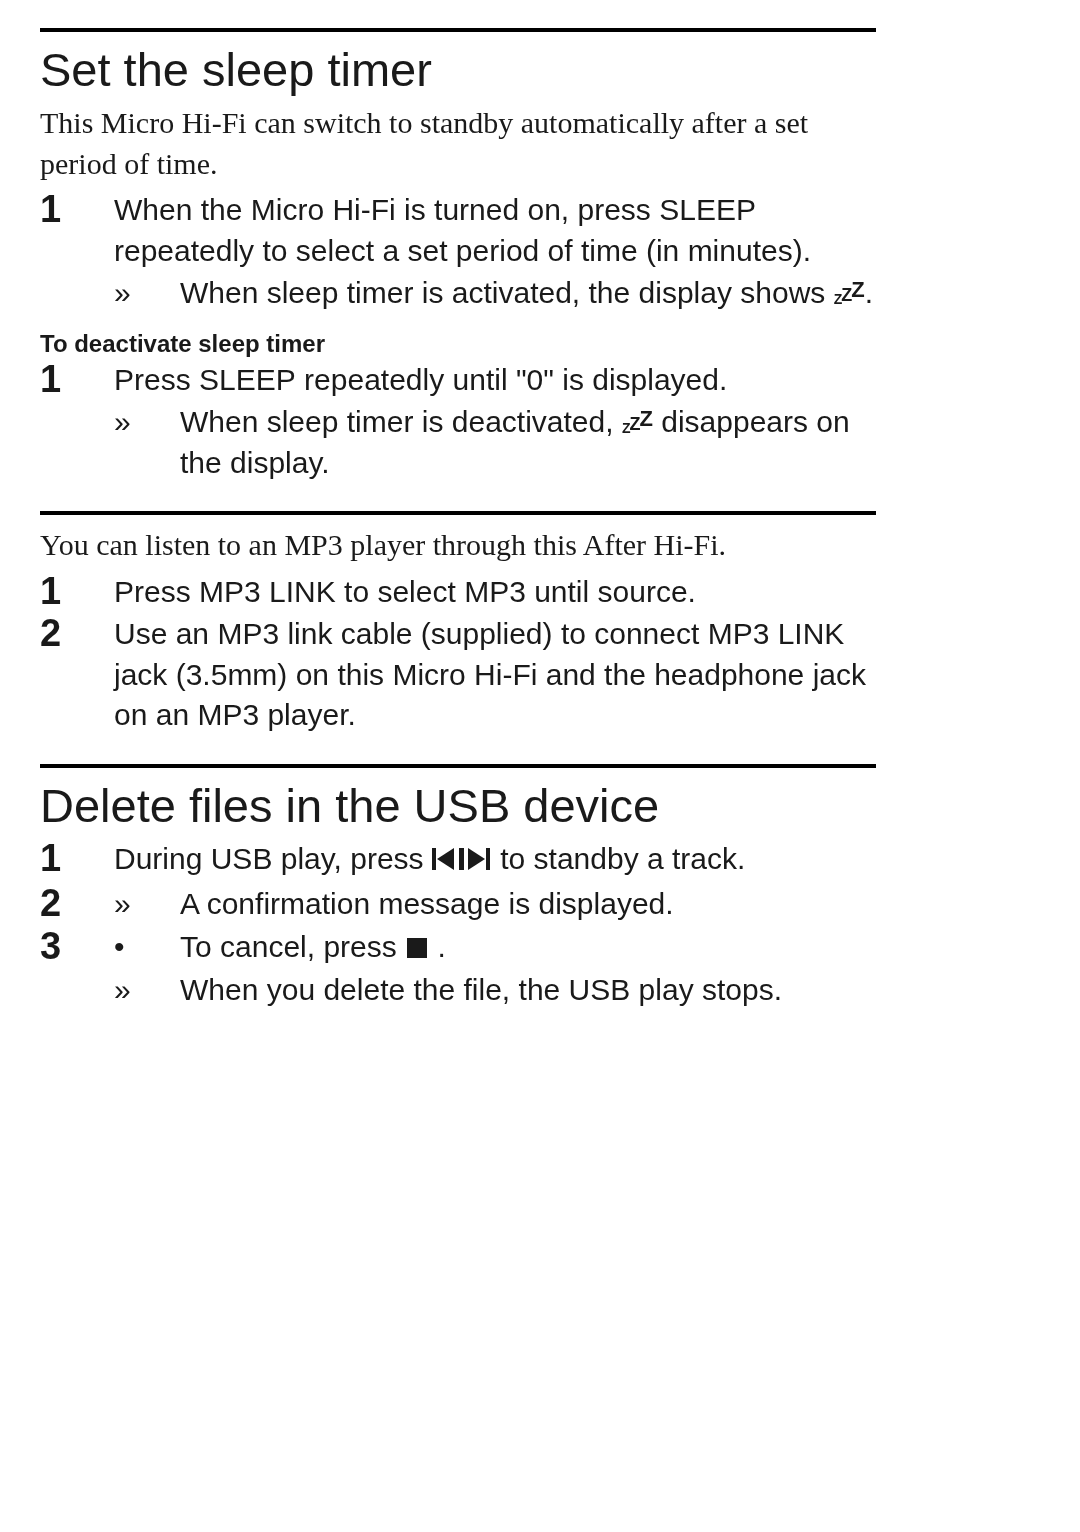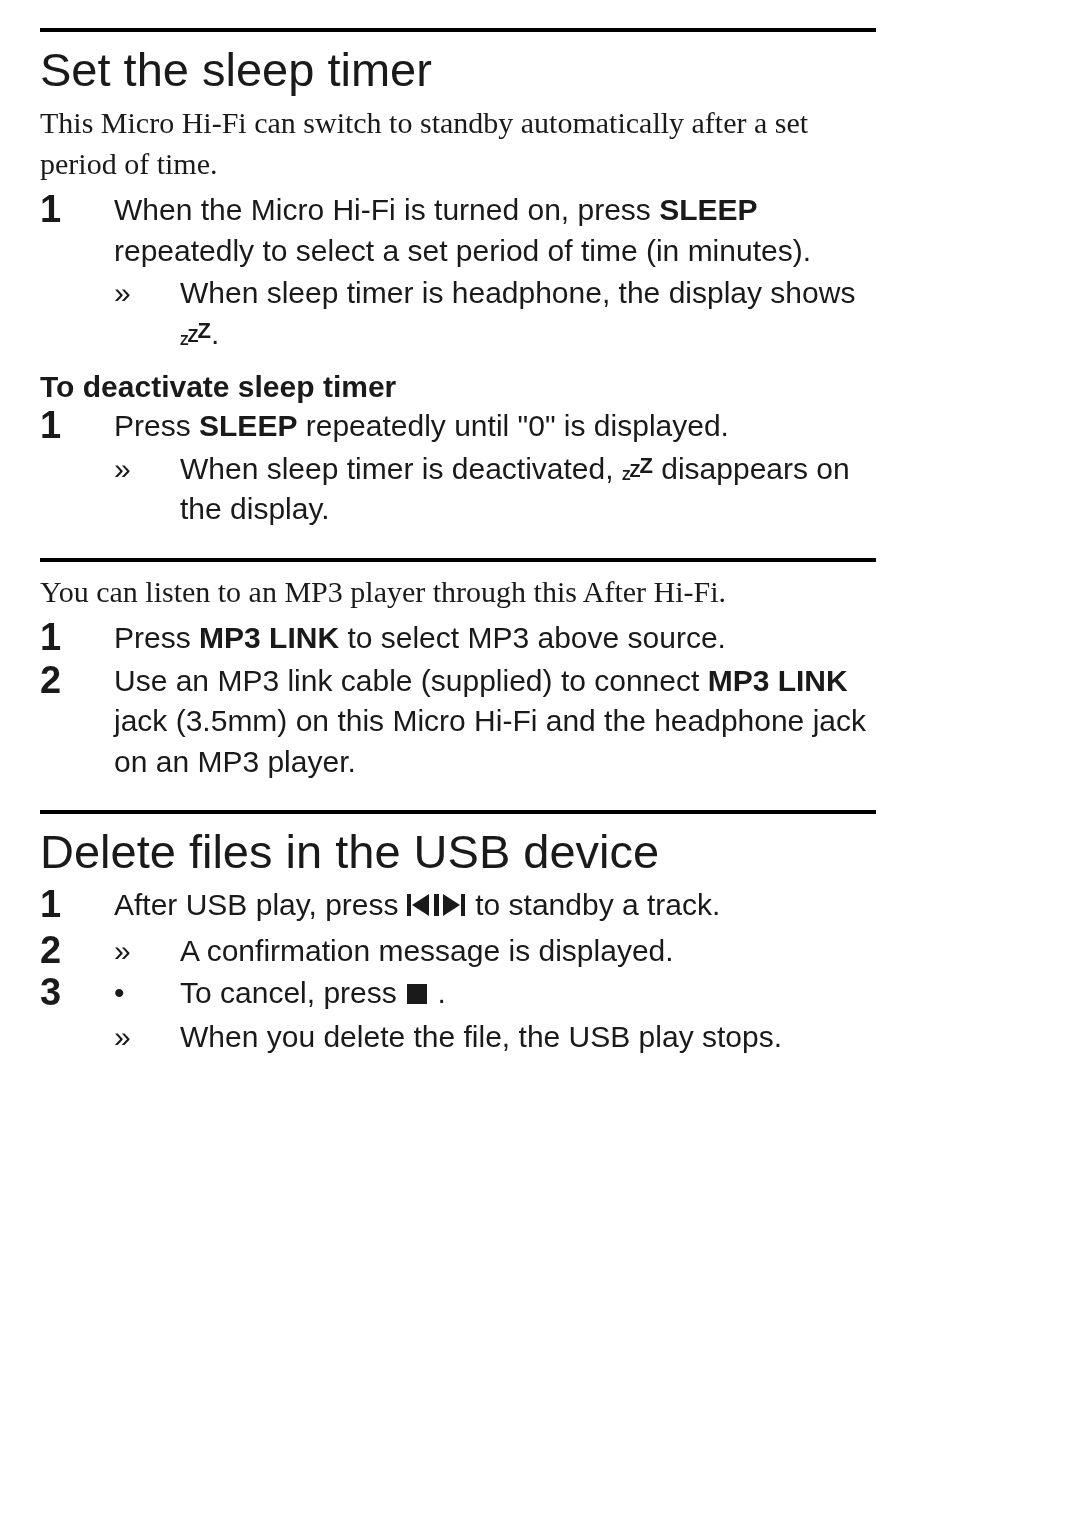--- a/index.html
+++ b/index.html
@@ -49,21 +49,21 @@
   }
   ol.steps > li .num {
     position: absolute;
     left: 0;
     top: -6px;
     font-size: 38px;
     font-weight: 600;
     width: 60px;
   }
   .subhead {
-    font-size: 30px;
+    font-size: 24px;
     font-weight: 600;
     margin: 16px 0 2px 0;
   }
   ul.sub {
     list-style: none;
     padding: 0;
     margin: 2px 0 0 0;
   }
   ul.sub > li {
     position: relative;
@@ -73,61 +73,61 @@
     font-weight: 300;
   }
   ul.sub > li .mark {
     position: absolute;
     left: 0;
     top: 0;
     width: 50px;
     text-align: left;
     font-weight: 400;
   }
-  .bold { font-weight: 700; margin-top: 44px; }
+  .bold { font-weight: 400; margin-top: 44px; }
 
   
   .zzz { font-weight: 700; font-size: 0; white-space: nowrap; }
   .zzz .z1 { font-size: 14px; vertical-align: -1px; }
   .zzz .z2 { font-size: 18px; vertical-align: 2px; margin-left: -1px; }
   .zzz .z3 { font-size: 22px; vertical-align: 6px; margin-left: -1px; }
 
   .prevnext-icon { display: inline-block; vertical-align: -3px; }
   .stop-icon { display: inline-block; vertical-align: -3px; }
 </style>
 </head>
 <body>
 
 <div class="page" id="page">
     <div class="section">
       <h2 class="section-title">Set the sleep timer</h2>
       <p class="intro">This Micro Hi-Fi can switch to standby automatically after a set period of time.</p>
       <ol class="steps">
         <li><span class="num">1</span><span><span>When the Micro Hi-Fi is turned on, press </span><span class="bold">SLEEP</span><span> repeatedly to select a set period of time (in minutes).</span></span><ul class="sub">
-            <li><span class="mark">»</span><span><span>When sleep timer is headphone, the display shows </span><span class="zzz"><span class="z1">Z</span><span class="z2">Z</span><span class="z3">Z</span></span><span>.</span></span></li>
+            <li><span class="mark">»</span><span><span>When sleep timer is activated, the display shows </span><span class="zzz"><span class="z1">Z</span><span class="z2">Z</span><span class="z3">Z</span></span><span>.</span></span></li>
           </ul></li>
       </ol>
       <div class="subhead">To deactivate sleep timer</div>
       <ol class="steps">
         <li><span class="num">1</span><span><span>Press </span><span class="bold">SLEEP</span><span> repeatedly until "0" is displayed.</span></span><ul class="sub">
             <li><span class="mark">»</span><span><span>When sleep timer is deactivated, </span><span class="zzz"><span class="z1">Z</span><span class="z2">Z</span><span class="z3">Z</span></span><span> disappears on the display.</span></span></li>
           </ul></li>
       </ol>
     </div>
     <div class="section">
       <p class="intro">You can listen to an MP3 player through this After Hi-Fi.</p>
       <ol class="steps">
-        <li><span class="num">1</span><span><span>Press </span><span class="bold">MP3 LINK</span><span> to select MP3 above source.</span></span></li>
+        <li><span class="num">1</span><span><span>Press </span><span class="bold">MP3 LINK</span><span> to select MP3 until source.</span></span></li>
         <li><span class="num">2</span><span><span>Use an MP3 link cable (supplied) to connect </span><span class="bold">MP3 LINK</span><span> jack (3.5mm) on this Micro Hi-Fi and the headphone jack on an MP3 player.</span></span></li>
       </ol>
     </div>
     <div class="section">
       <h2 class="section-title">Delete files in the USB device</h2>
       <ol class="steps">
-        <li><span class="num">1</span><span><span>After USB play, press </span><span class="prevnext-icon"><svg width="60" height="26" viewBox="0 0 60 26">
+        <li><span class="num">1</span><span><span>During USB play, press </span><span class="prevnext-icon"><svg width="60" height="26" viewBox="0 0 60 26">
                 <g fill="#1a1a1a">
                   <rect x="0" y="2" width="4" height="22"></rect>
                   <polygon points="22,2 22,24 5,13"></polygon>
                   <rect x="27" y="2" width="5" height="22"></rect>
                   <polygon points="36,2 36,24 53,13"></polygon>
                   <rect x="54" y="2" width="4" height="22"></rect>
                 </g>
               </svg></span><span> to standby a track.</span></span></li>
         <li><span class="num">2</span><ul class="sub">
             <li><span class="mark">»</span><span><span>A confirmation message is displayed.</span></span></li>

